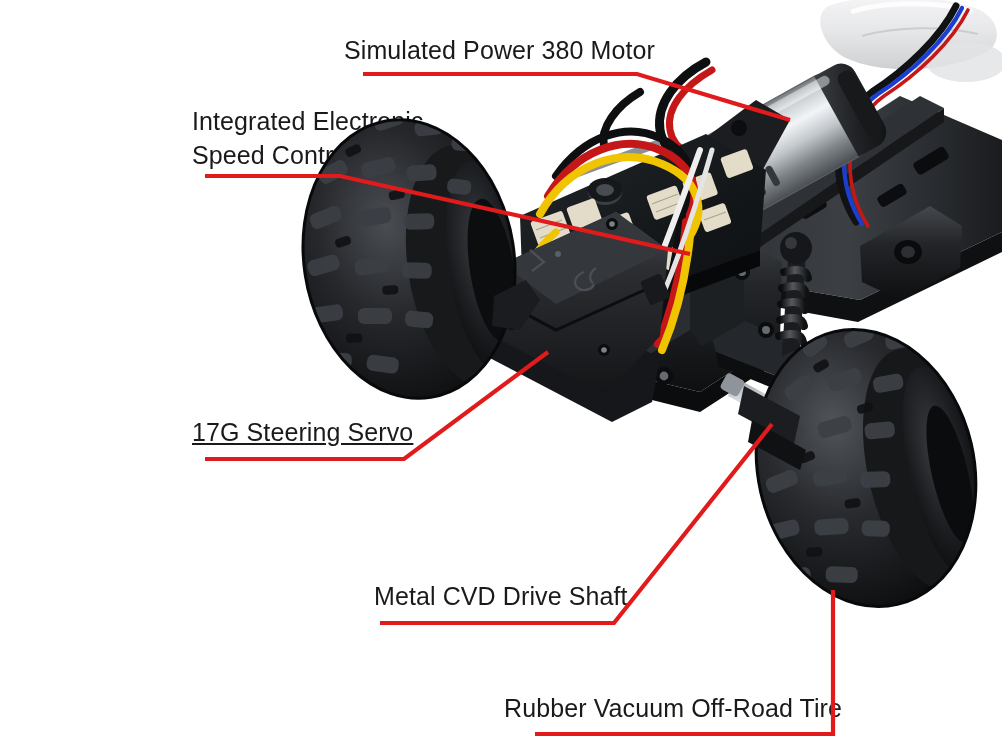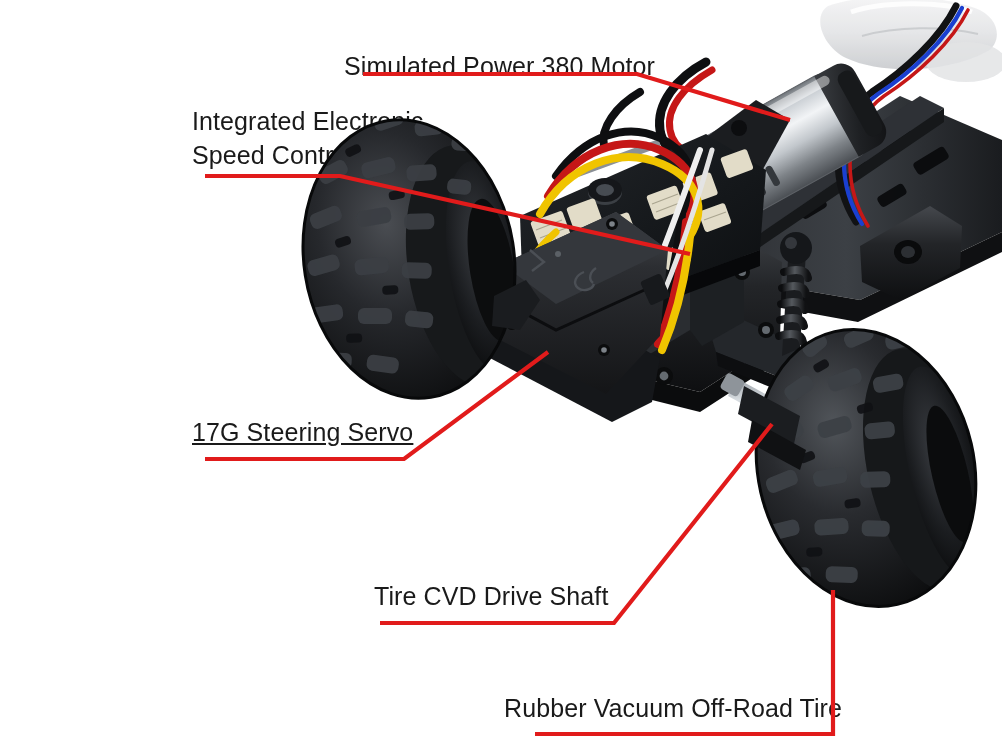--- a/index.html
+++ b/index.html
@@ -5,21 +5,21 @@
 <style>
   html,body{margin:0;padding:0;background:#ffffff;}
   body{width:1002px;height:748px;overflow:hidden;font-family:"Liberation Sans",sans-serif;}
   #stage{position:relative;width:1002px;height:748px;background:#ffffff;overflow:hidden;}
 
   
   .label{position:absolute;color:#1a1a1a;font-size:25px;font-weight:400;
          letter-spacing:.1px;white-space:nowrap;font-family:"Liberation Sans",sans-serif;}
   .label.l2{line-height:34px;white-space:normal;}
 
-  #lbl-motor{left:344px;top:36px;margin-top:16px;}
+  #lbl-motor{left:344px;top:36px;}
   #lbl-esc{left:192px;top:104px;}
   #lbl-servo{left:192px;top:418px;text-decoration:underline;}
   #lbl-cvd{left:374px;top:582px;}
   #lbl-tire{left:504px;top:694px;}
 
   
   #leaders,#photo{position:absolute;left:0;top:0;width:1002px;height:748px;}
   #photo{z-index:1;}
   #leaders{z-index:3;pointer-events:none;}
   .lead{fill:none;stroke:#e11b1b;stroke-width:4.2;stroke-linecap:butt;stroke-linejoin:miter;}
@@ -397,18 +397,18 @@
   <div class="labelLayer">
     <div class="label" id="lbl-motor">Simulated Power 380 Motor</div>
 
     <div class="label l2" id="lbl-esc">
       <div>Integrated Electronic</div>
       <div>Speed Controller</div>
     </div>
 
     <div class="label" id="lbl-servo">17G Steering Servo</div>
 
-    <div class="label" id="lbl-cvd">Tire CVD Drive Shaft</div>
+    <div class="label" id="lbl-cvd">Metal CVD Drive Shaft</div>
 
     <div class="label" id="lbl-tire">Rubber Vacuum Off-Road Tire</div>
   </div>
 
 </div>
 
 </body></html>

